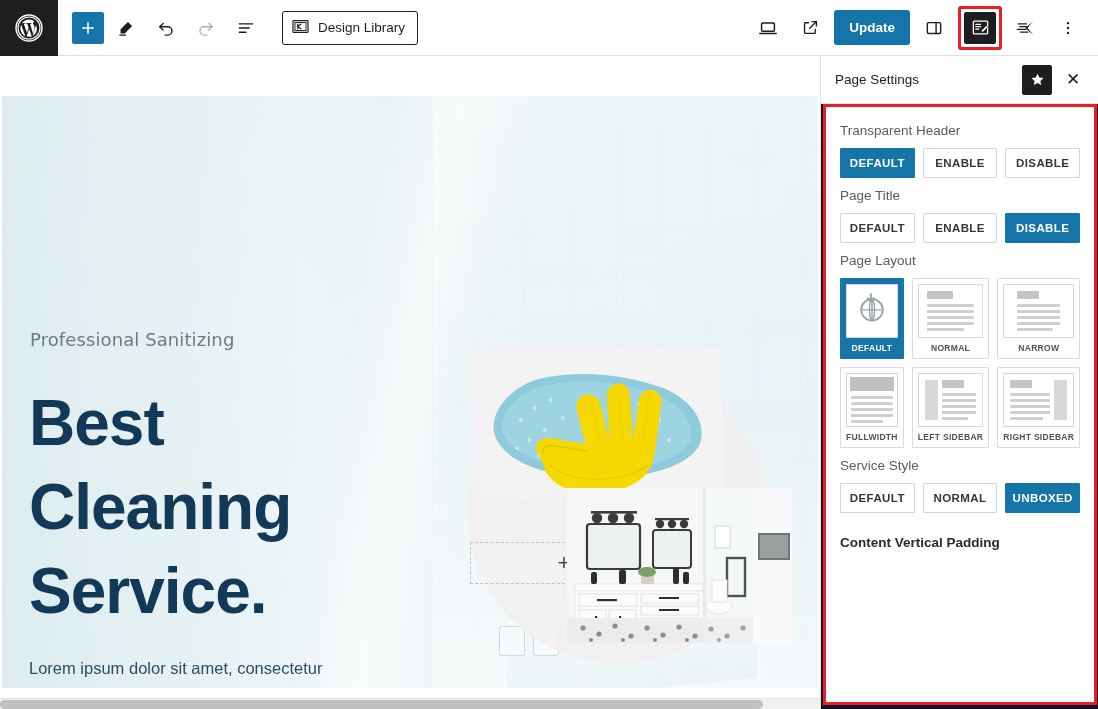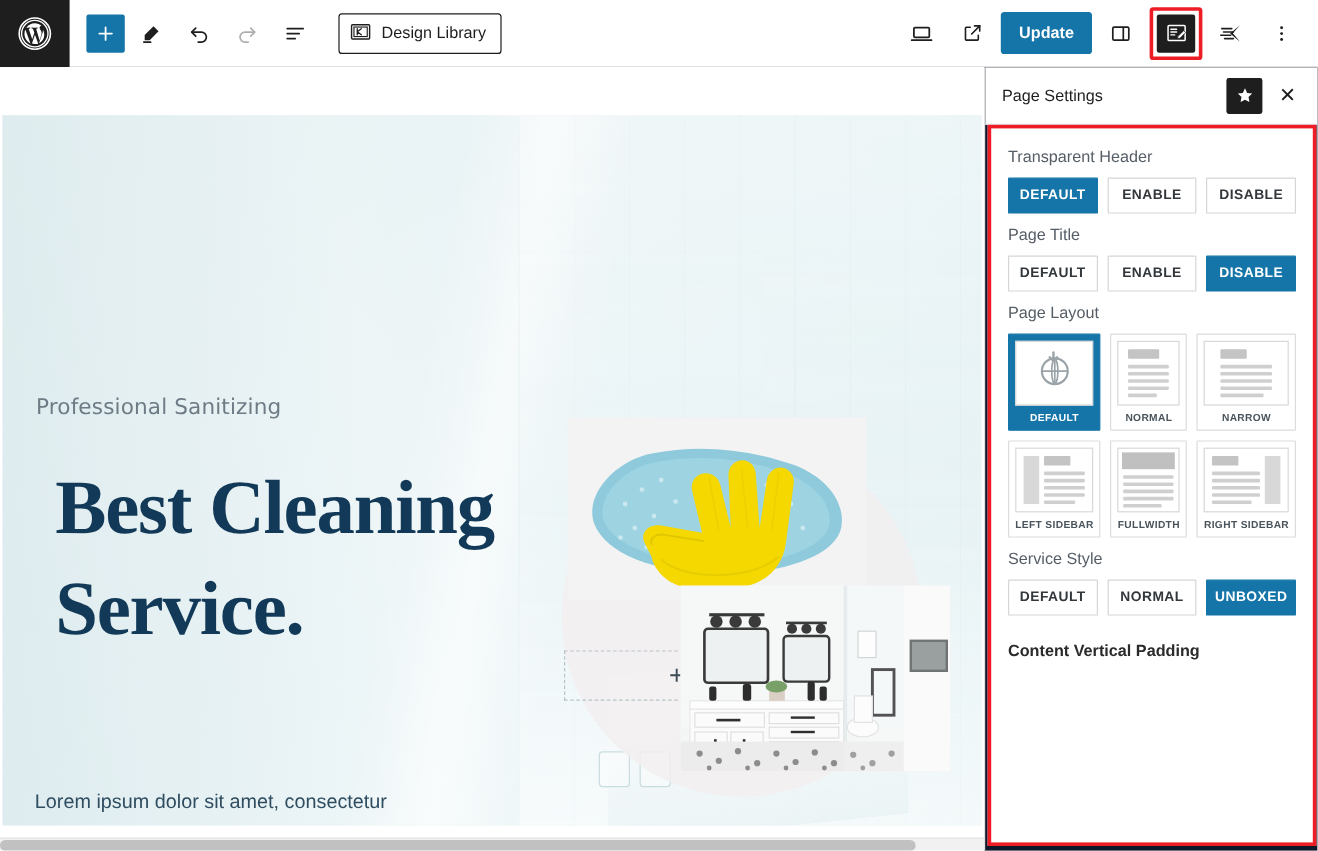--- a/index.html
+++ b/index.html
@@ -98,23 +98,23 @@
     position:absolute; width:26px; height:30px; border:1px solid rgba(190,212,218,.8);
     border-radius:3px; background:rgba(255,255,255,.35);
   }
 
   .hero-eyebrow {
     position:absolute; left:28px; top:233px;
     font-size:18px; color:#6d7b85; letter-spacing:.1px;
     font-family:"DejaVu Sans", sans-serif; font-weight:400;
   }
   .hero-title {
-    position:absolute; left:44px; top:285px; width:380px;
+    position:absolute; left:27px; top:285px; width:380px;
     font-size:64px; line-height:84px; font-weight:700; color:#123a58;
-    font-family:Liberation Serif, serif; letter-spacing:-1px;
+    font-family:Liberation Sans, sans-serif; letter-spacing:-1px;
   }
   .hero-para {
     position:absolute; left:27px; top:557px; width:310px;
     font-size:16.5px; line-height:30px; color:#2f4d60;
     font-family:"Liberation Sans", sans-serif;
   }
 
   
   .hero-circle {
     position:absolute; left:466px; top:268px; width:300px; height:300px;
@@ -539,41 +539,41 @@
             <div class="t-line" style="top:25px;left:13px;right:13px;"></div>
             <div class="t-line" style="top:31px;left:13px;right:13px;"></div>
             <div class="t-line" style="top:37px;left:13px;right:13px;"></div>
             <div class="t-line" style="top:43px;left:13px;right:20px;"></div>
           </div>
           <div class="layout-caption">NARROW</div>
         </div>
 
         <div class="layout-card">
           <div class="layout-thumb">
+            <div class="t-headwide"></div>
+            <div class="t-line" style="top:22px;left:4px;right:4px;"></div>
+            <div class="t-line" style="top:28px;left:4px;right:4px;"></div>
+            <div class="t-line" style="top:34px;left:4px;right:4px;"></div>
+            <div class="t-line" style="top:40px;left:4px;right:4px;"></div>
+            <div class="t-line" style="top:46px;left:4px;right:14px;"></div>
+          </div>
+          <div class="layout-caption">FULLWIDTH</div>
+        </div>
+
+        <div class="layout-card">
+          <div class="layout-thumb">
             <div class="t-side" style="left:6px;"></div>
             <div class="t-head" style="top:6px;left:23px;width:22px;"></div>
             <div class="t-line" style="top:19px;left:23px;right:6px;"></div>
             <div class="t-line" style="top:25px;left:23px;right:6px;"></div>
             <div class="t-line" style="top:31px;left:23px;right:6px;"></div>
             <div class="t-line" style="top:37px;left:23px;right:6px;"></div>
             <div class="t-line" style="top:43px;left:23px;right:14px;"></div>
           </div>
           <div class="layout-caption">LEFT SIDEBAR</div>
-        </div>
-
-        <div class="layout-card">
-          <div class="layout-thumb">
-            <div class="t-headwide"></div>
-            <div class="t-line" style="top:22px;left:4px;right:4px;"></div>
-            <div class="t-line" style="top:28px;left:4px;right:4px;"></div>
-            <div class="t-line" style="top:34px;left:4px;right:4px;"></div>
-            <div class="t-line" style="top:40px;left:4px;right:4px;"></div>
-            <div class="t-line" style="top:46px;left:4px;right:14px;"></div>
-          </div>
-          <div class="layout-caption">FULLWIDTH</div>
         </div>
 
         <div class="layout-card">
           <div class="layout-thumb">
             <div class="t-side" style="right:6px;"></div>
             <div class="t-head" style="top:6px;left:6px;width:22px;"></div>
             <div class="t-line" style="top:19px;left:6px;right:23px;"></div>
             <div class="t-line" style="top:25px;left:6px;right:23px;"></div>
             <div class="t-line" style="top:31px;left:6px;right:23px;"></div>
             <div class="t-line" style="top:37px;left:6px;right:23px;"></div>

